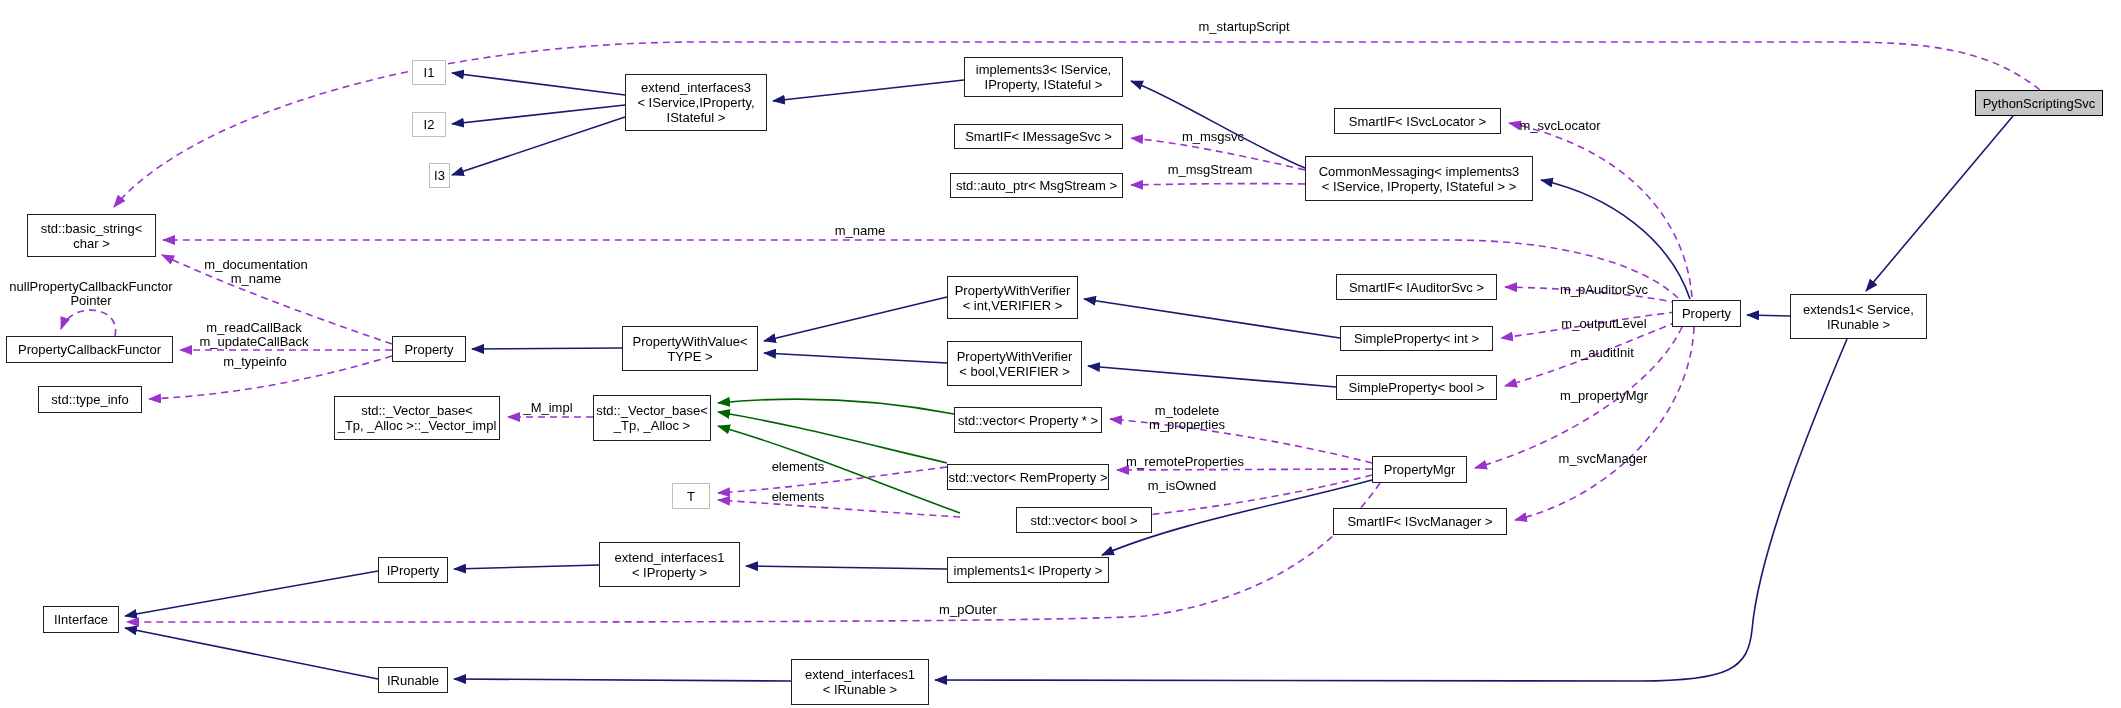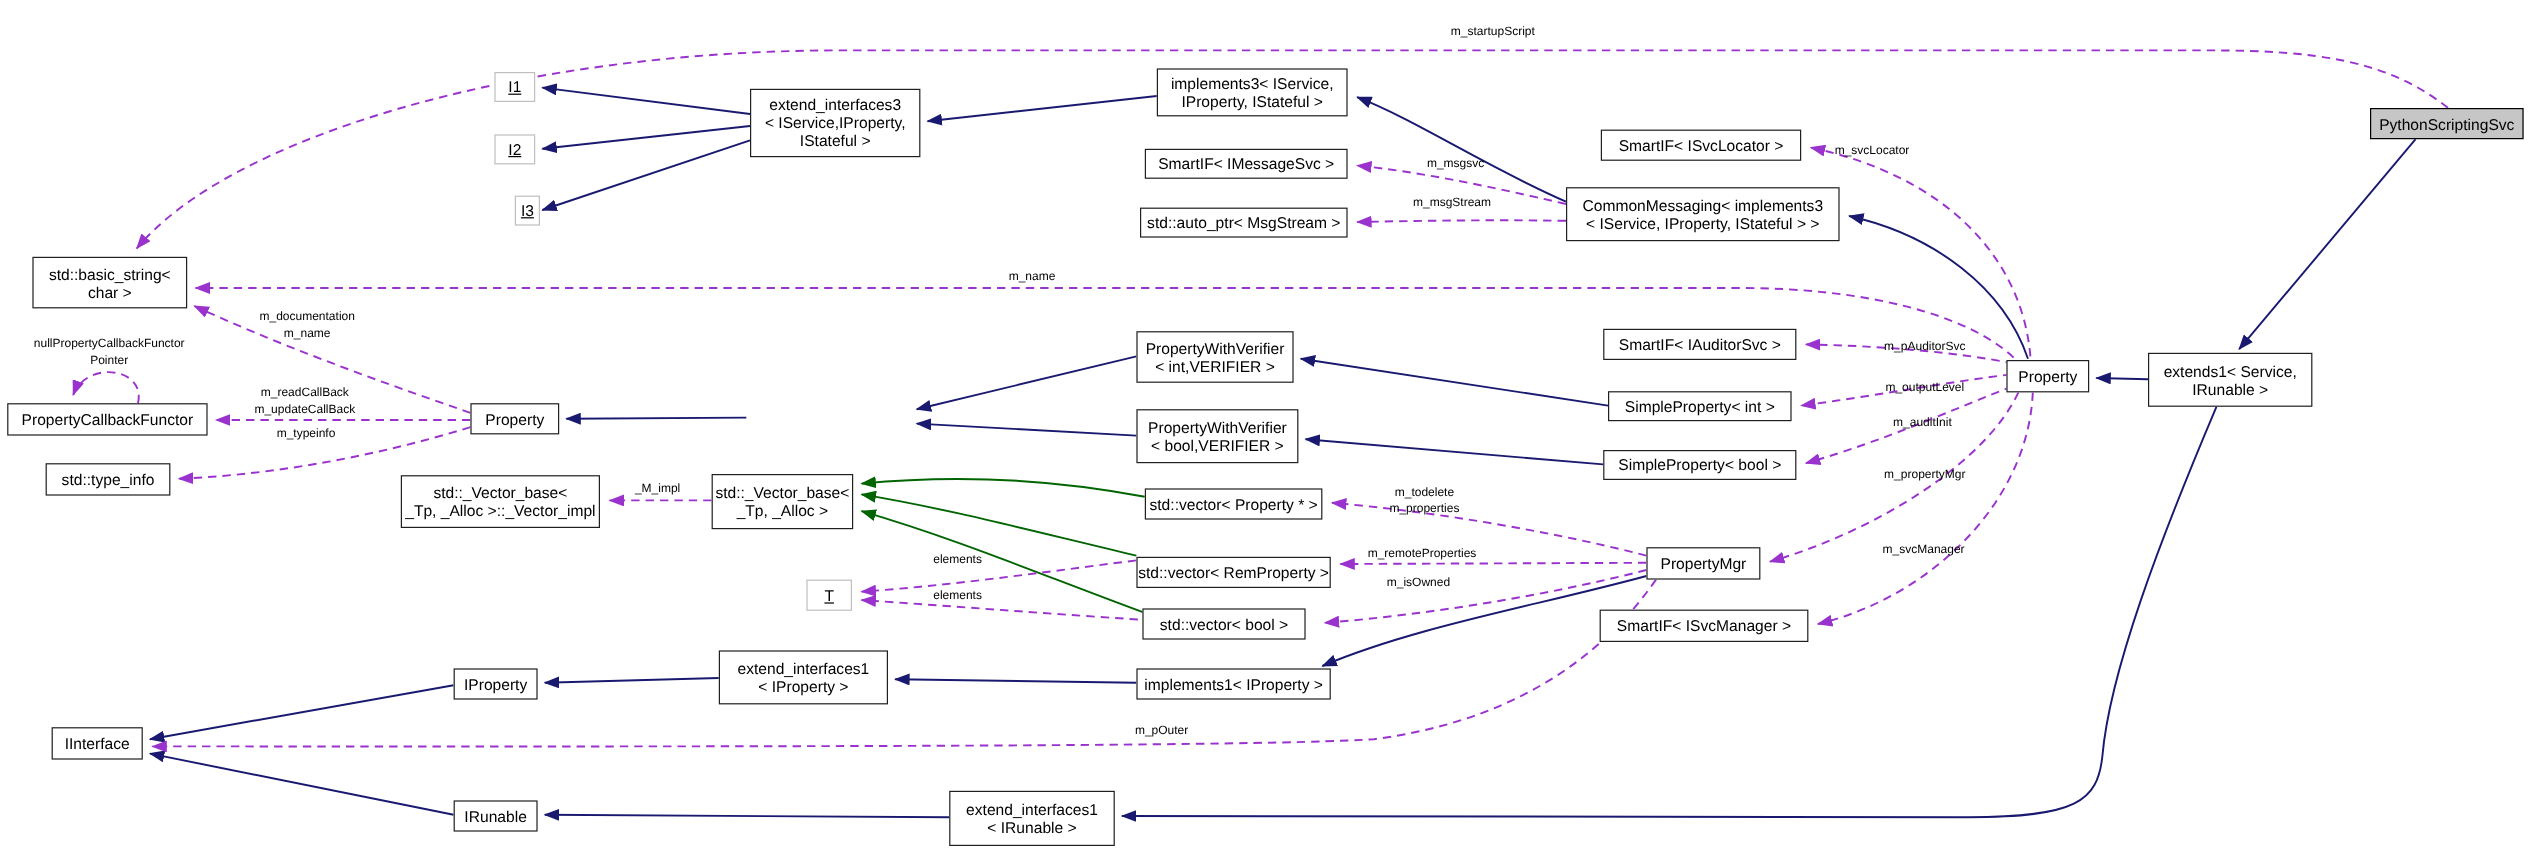--- a/index.html
+++ b/index.html
@@ -21,27 +21,27 @@
     position:absolute;
     display:flex;align-items:center;justify-content:center;
     text-align:center;
     background:var(--node-fill);
     border:1.2px solid var(--node-border);
     font-size:13px;line-height:15px;
     white-space:pre-line;
     box-sizing:border-box;
     z-index:2;
   }
-  .node.template{border-color:var(--template-border);text-decoration:underline;}
+  .node.template{border-color:var(--template-border);}
   .node.root{background:var(--root-fill);border:1.6px solid #000;}
   .elabel{
     position:absolute;
     transform:translateX(-50%);
     text-align:center;
-    font-size:10px;line-height:14px;
+    font-size:13px;line-height:14px;
     white-space:pre-line;
     z-index:3;
     background:transparent;
   }
   .edge-inherit{stroke:var(--c-inherit);stroke-width:1.6;fill:none;}
   .edge-protected{stroke:var(--c-protected);stroke-width:1.6;fill:none;}
   .edge-usage{stroke:var(--c-usage);stroke-width:1.6;fill:none;stroke-dasharray:7 5;}
   .head-inherit{fill:var(--c-inherit);}
   .head-protected{fill:var(--c-protected);}
   .head-usage{fill:var(--c-usage);}
@@ -124,38 +124,40 @@
   <div class="node" style="left:950px;top:173px;width:173px;height:25px"><span>std::auto_ptr&lt; MsgStream &gt;</span></div>
   <div class="node" style="left:1334px;top:108px;width:167px;height:26px"><span>SmartIF&lt; ISvcLocator &gt;</span></div>
   <div class="node" style="left:1305px;top:156px;width:228px;height:45px"><span>CommonMessaging&lt; implements3
 &lt; IService, IProperty, IStateful &gt; &gt;</span></div>
   <div class="node root" style="left:1975px;top:90px;width:128px;height:26px"><span>PythonScriptingSvc</span></div>
   <div class="node" style="left:27px;top:214px;width:129px;height:43px"><span>std::basic_string&lt;
 char &gt;</span></div>
   <div class="node" style="left:6px;top:336px;width:167px;height:27px"><span>PropertyCallbackFunctor</span></div>
   <div class="node" style="left:38px;top:386px;width:104px;height:27px"><span>std::type_info</span></div>
   <div class="node" style="left:392px;top:336px;width:74px;height:26px"><span>Property</span></div>
+  <div class="node" style="left:622px;top:326px;width:136px;height:45px"><span>PropertyWithValue&lt;
+TYPE &gt;</span></div>
   <div class="node" style="left:947px;top:276px;width:131px;height:43px"><span>PropertyWithVerifier
 &lt; int,VERIFIER &gt;</span></div>
   <div class="node" style="left:947px;top:341px;width:135px;height:45px"><span>PropertyWithVerifier
 &lt; bool,VERIFIER &gt;</span></div>
   <div class="node" style="left:1336px;top:274px;width:161px;height:26px"><span>SmartIF&lt; IAuditorSvc &gt;</span></div>
   <div class="node" style="left:1340px;top:326px;width:153px;height:25px"><span>SimpleProperty&lt; int &gt;</span></div>
   <div class="node" style="left:1336px;top:375px;width:161px;height:25px"><span>SimpleProperty&lt; bool &gt;</span></div>
   <div class="node" style="left:1672px;top:300px;width:69px;height:27px"><span>Property</span></div>
   <div class="node" style="left:1790px;top:294px;width:137px;height:45px"><span>extends1&lt; Service,
 IRunable &gt;</span></div>
   <div class="node" style="left:334px;top:396px;width:166px;height:44px"><span>std::_Vector_base&lt;
 _Tp, _Alloc &gt;::_Vector_impl</span></div>
   <div class="node" style="left:593px;top:395px;width:118px;height:46px"><span>std::_Vector_base&lt;
 _Tp, _Alloc &gt;</span></div>
   <div class="node template" style="left:672px;top:483px;width:38px;height:26px"><span>T</span></div>
   <div class="node" style="left:954px;top:407px;width:148px;height:26px"><span>std::vector&lt; Property * &gt;</span></div>
   <div class="node" style="left:947px;top:464px;width:162px;height:26px"><span>std::vector&lt; RemProperty &gt;</span></div>
-  <div class="node" style="left:952px;top:507px;width:136px;height:26px"><span>std::vector&lt; bool &gt;</span></div>
+  <div class="node" style="left:1016px;top:507px;width:136px;height:26px"><span>std::vector&lt; bool &gt;</span></div>
   <div class="node" style="left:1372px;top:456px;width:95px;height:27px"><span>PropertyMgr</span></div>
   <div class="node" style="left:1333px;top:508px;width:174px;height:27px"><span>SmartIF&lt; ISvcManager &gt;</span></div>
   <div class="node" style="left:378px;top:557px;width:70px;height:26px"><span>IProperty</span></div>
   <div class="node" style="left:599px;top:542px;width:141px;height:45px"><span>extend_interfaces1
 &lt; IProperty &gt;</span></div>
   <div class="node" style="left:947px;top:557px;width:162px;height:26px"><span>implements1&lt; IProperty &gt;</span></div>
   <div class="node" style="left:43px;top:606px;width:76px;height:27px"><span>IInterface</span></div>
   <div class="node" style="left:378px;top:667px;width:70px;height:26px"><span>IRunable</span></div>
   <div class="node" style="left:791px;top:659px;width:138px;height:46px"><span>extend_interfaces1
 &lt; IRunable &gt;</span></div>

